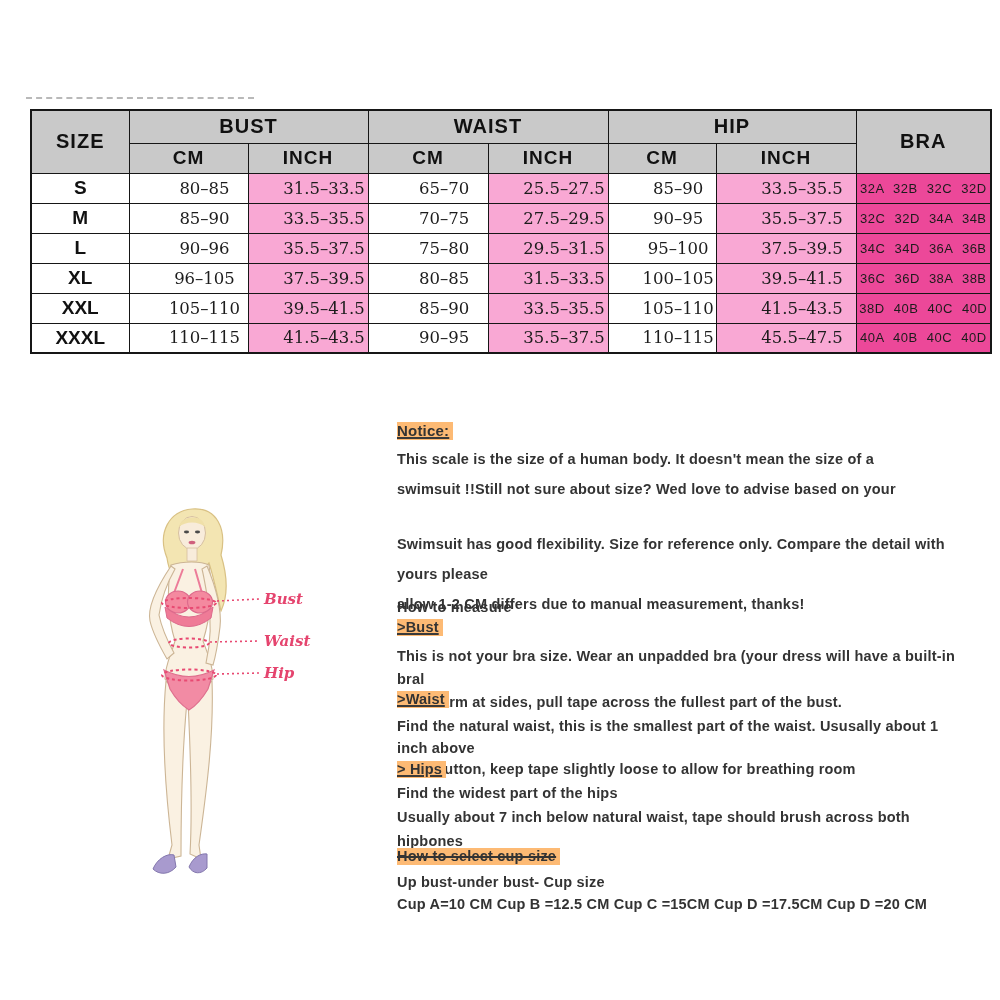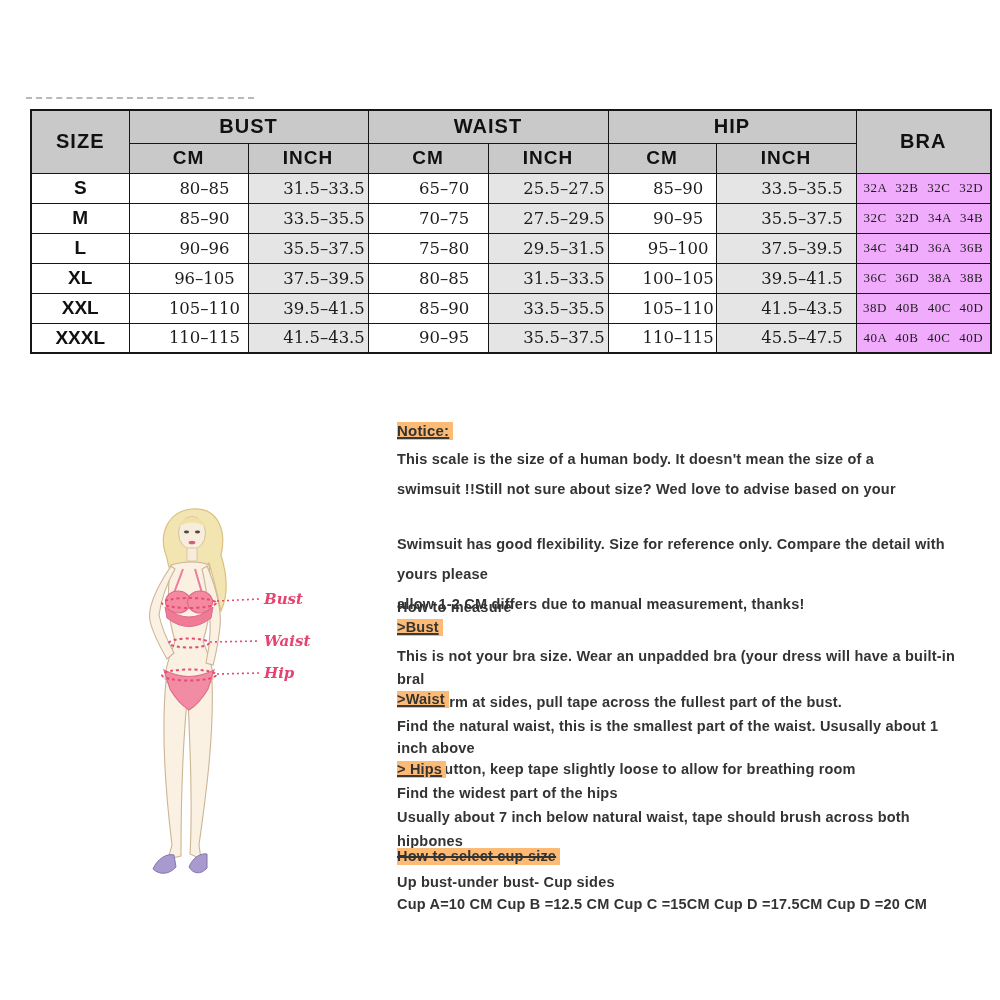--- a/index.html
+++ b/index.html
@@ -20,23 +20,23 @@
   .size-table tr.h1 th { height:33px; }
   .size-table tr.h2 th { height:30px; }
   .size-table tr.dr td { height:30px; }
   .size-table th { background:#c9c9c9; font-weight:bold; color:#111; }
   .size-table tr.h1 th { font-size:20px; letter-spacing:1px; }
   .size-table tr.h2 th { font-size:19px; letter-spacing:1px;margin-top:12px; }
   .size-table td.c-size { font-size:19px; font-weight:bold; color:#111;
                 font-family:"Liberation Sans", sans-serif; background:#fff; }
   .size-table td.c-num  { font-size:16.5px; color:#1c1c1c;
                 font-family:"DejaVu Serif", serif; background:#fff;padding-left:32px; }
-  .size-table td.c-inch { background:#e5e5e5; }
+  .size-table td.c-inch { background:#f9a8d4; }
   .size-table td.c-bra  { font-size:13px; color:#1c1c1c; letter-spacing:.5px;
-                word-spacing:5px; background:#f0abfc; font-family:Liberation Serif, serif; }
+                word-spacing:5px; background:#ec4899; font-family:Liberation Sans, sans-serif; }
 
   
   .figure-wrap { position:absolute; left:95px; top:503px; width:230px; height:400px; }
   .fig-label { font-family:"DejaVu Serif", serif; font-style:italic; font-weight:bold; }
 
   
   .rtext { position:absolute; left:397px; top:0; width:575px; color:#333;
            font-weight:bold; font-size:14.5px; letter-spacing:.2px; }
   .abs { position:absolute; left:0; }
   .hl  { display:inline-block; background:#fdba74; color:#333; padding:0 4px 1px 0;
@@ -237,18 +237,18 @@
     </div>
     <div class="abs lh24" style="top:781px;">
       <span class="ln">Find the widest part of the hips</span>
       <span class="ln">Usually about 7 inch below natural waist, tape should brush across both hipbones</span>
     </div>
 
     <div class="abs" style="top:848px;">
       <span class="hl strike">How to select cup size</span>
     </div>
     <div class="abs lh22" style="top:871px;">
-      <span class="ln">Up bust-under bust- Cup sides</span>
+      <span class="ln">Up bust-under bust- Cup size</span>
       <span class="ln">Cup A=10 CM Cup B =12.5 CM Cup C =15CM Cup D =17.5CM Cup D =20 CM</span>
     </div>
 
   </div>
 </div>
 
 </body></html>

